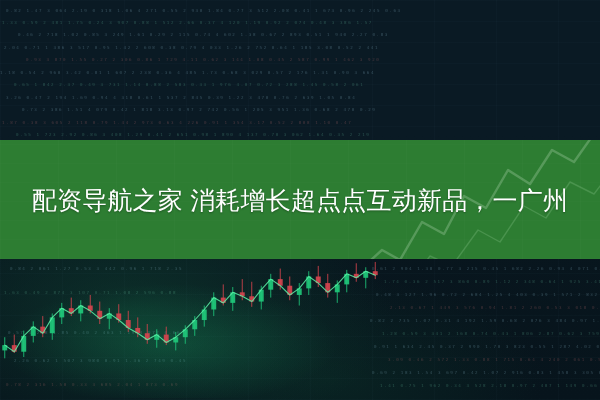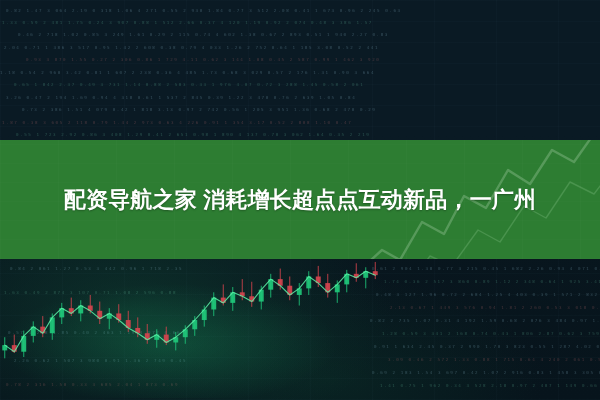--- a/index.html
+++ b/index.html
@@ -96,22 +96,22 @@
     position: absolute;
     inset: 0;
     display: flex;
     flex-direction: column;
     justify-content: center;
     padding: 0 14px;
     box-sizing: border-box;
   }
   .headline-line {
     color: #ffffff;
-    font-weight: bold;
-    font-size: 22px;
+    font-weight: normal;
+    font-size: 25px;
     line-height: 42px;
     letter-spacing: 0.2px;
     text-align: center;
     white-space: nowrap;
     text-shadow: 0 1px 2px rgba(0,0,0,0.30);
   }
   .headline-line.l2 { letter-spacing: 0.6px; }
 </style>
 </head>
 <body>

